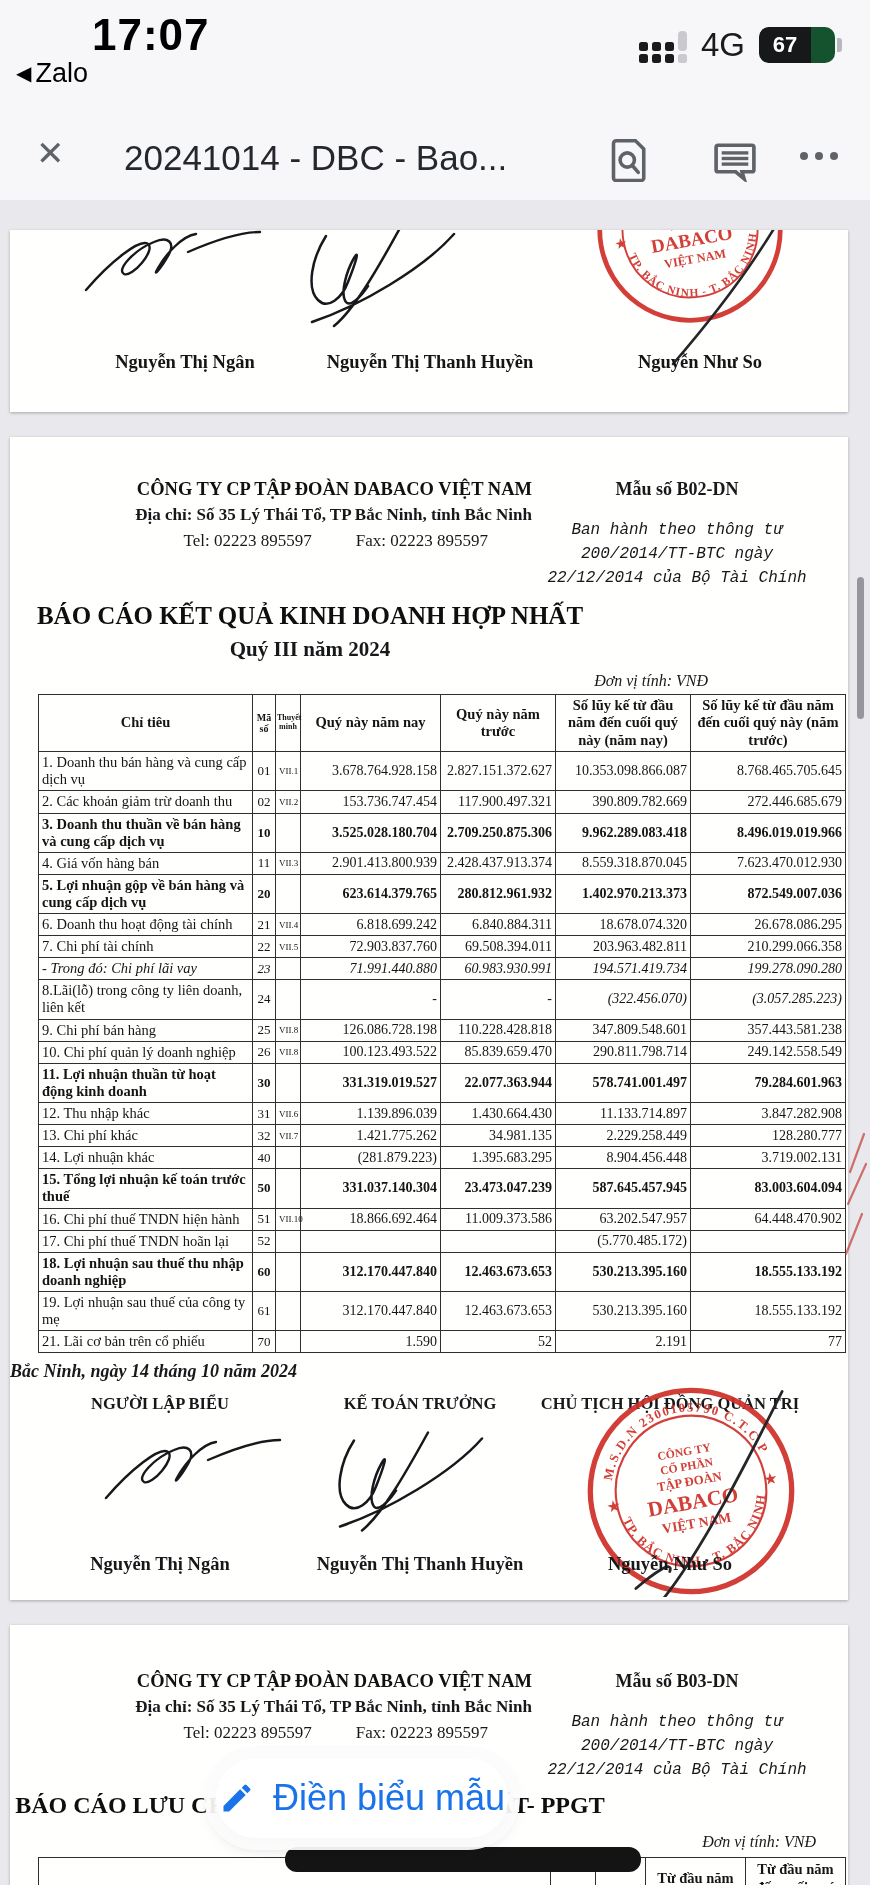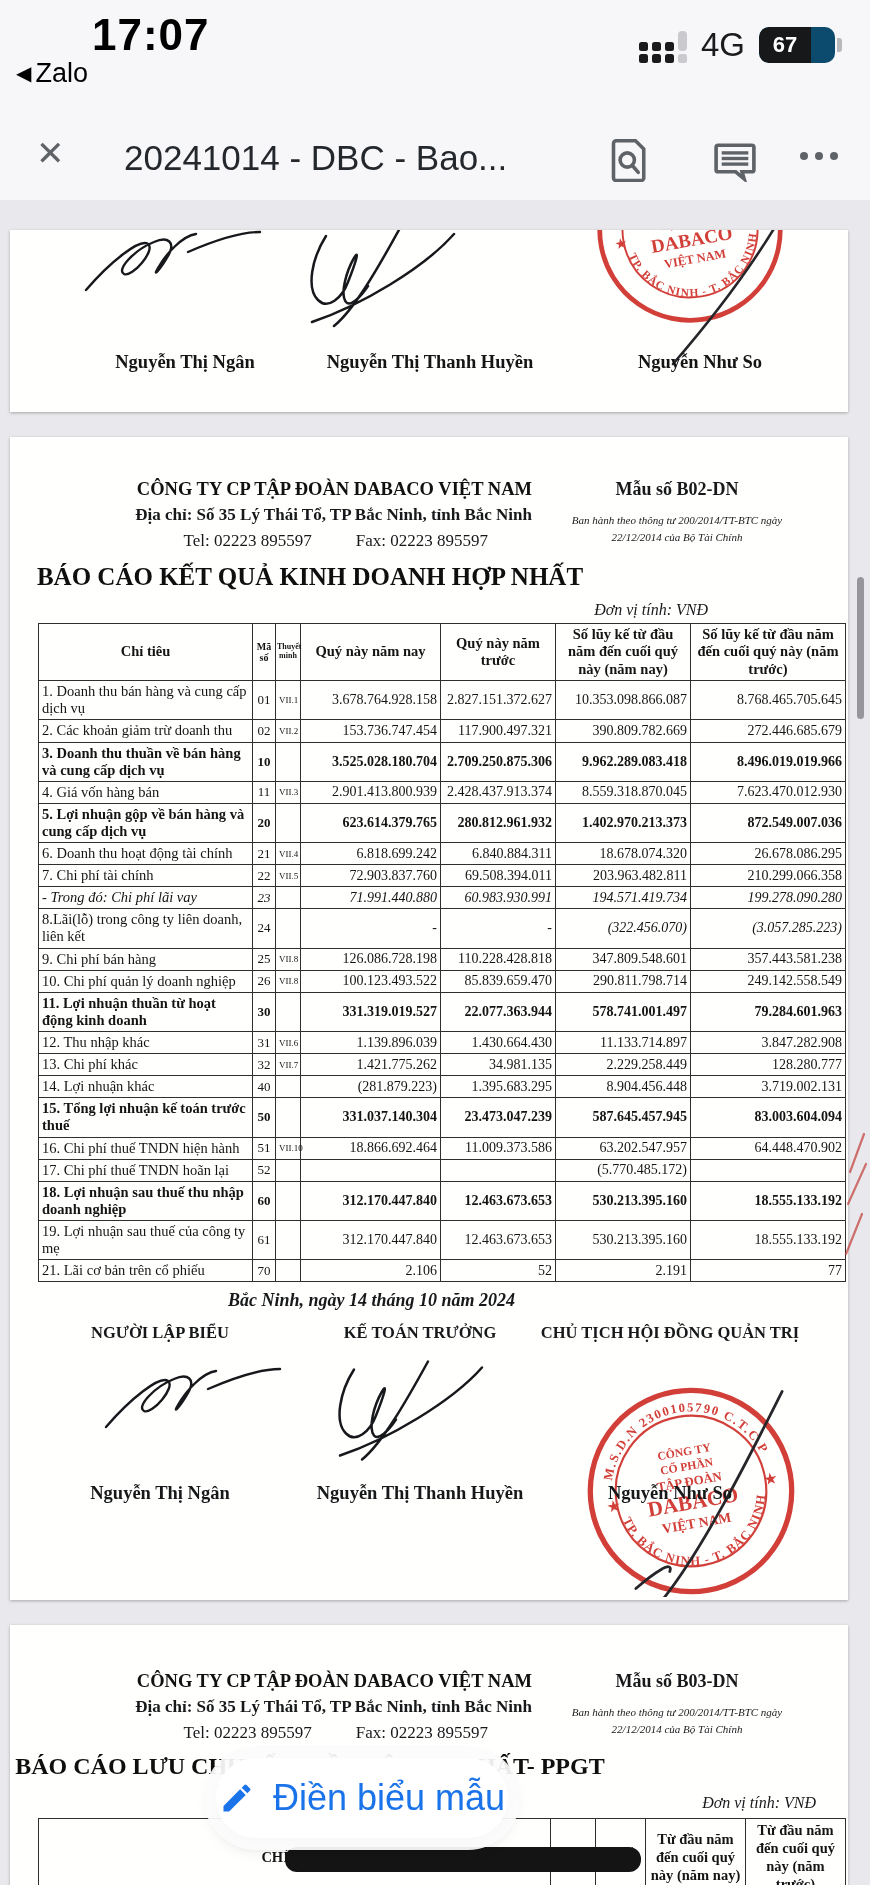--- a/index.html
+++ b/index.html
@@ -11,21 +11,21 @@
   .back{position:absolute;left:16px;top:58px;font-size:27px;color:#000;cursor:default;}
   .back .tri{font-size:20px;vertical-align:2px;margin-right:4px;}
   .statusright{position:absolute;right:28px;top:26px;display:flex;align-items:center;gap:14px;}
   .signal{display:flex;align-items:flex-end;gap:4px;height:36px;}
   .sigcol{display:flex;flex-direction:column;gap:3px;}
   .sigdot{width:9px;height:9px;background:#1a1a1c;border-radius:2.5px;}
   .sigex{display:flex;flex-direction:column;align-items:center;gap:3px;}
   .sigex .bar{width:9px;height:20px;background:#c9c9ce;border-radius:4px;}
   .sigex .dot{width:9px;height:9px;background:#c9c9ce;border-radius:2.5px;}
   .net{font-size:33px;color:#1b1b1d;}
-  .battery{position:relative;width:76px;height:36px;border-radius:10px;background:#0c4a6e;overflow:hidden;}
+  .battery{position:relative;width:76px;height:36px;border-radius:10px;background:#14532d;overflow:hidden;}
   .battlevel{position:absolute;left:0;top:0;height:36px;width:52px;background:#17181a;border-radius:10px 0 0 10px;
     display:flex;align-items:center;justify-content:center;color:#fff;font-size:22px;font-weight:bold;}
   .battnub{width:5px;height:14px;background:#b9b9bd;border-radius:0 3px 3px 0;margin-left:2px;}
   .toolbar{position:absolute;left:0;top:118px;width:870px;height:80px;display:flex;align-items:center;}
   .closebtn{position:absolute;left:36px;top:18px;font-size:34px;color:#5f6368;line-height:1;cursor:pointer;}
   .doctitle{position:absolute;left:124px;top:20px;font-size:35px;color:#24282d;white-space:nowrap;
     max-width:440px;overflow:hidden;}
   .tbicon{position:absolute;top:20px;cursor:pointer;}
   .tbicon svg{display:block;}
   .morebtn{position:absolute;left:800px;top:34px;display:flex;gap:7px;cursor:pointer;}
@@ -42,41 +42,41 @@
   .sig{position:absolute;}
   
   .dochead{display:flex;padding:0 26px 0 28px;font-family:"Liberation Serif",serif;}
   .dochead .left{flex:1;text-align:right;}
   .company{font-weight:bold;font-size:18.5px;color:#111;}
   .address{font-weight:bold;font-size:17px;margin-top:5px;}
   .telfax{font-size:17px;margin-top:6px;}
   .telfax span{margin-right:44px;}
   .formbox{width:290px;text-align:center;}
   .formno{font-weight:bold;font-size:18px;}
-  .issued{font-style:italic;font-size:11px;margin-top:12px;line-height:1.5;}
+  .issued{font-style:italic;font-size:16px;margin-top:18px;line-height:1.5;font-family:Liberation Mono, monospace;}
   .rtitle{font-weight:bold;font-size:25px;text-align:center;width:600px;margin-top:12px;
     font-family:"Liberation Serif",serif;color:#0f0f0f;}
   .rsub{font-weight:bold;font-size:21px;text-align:center;width:600px;margin-top:7px;
     font-family:"Liberation Serif",serif;}
   .unit{font-style:italic;font-size:16px;text-align:right;font-family:"Liberation Serif",serif;margin-top:10px;}
   
   table.fin{border-collapse:collapse;table-layout:fixed;width:807px;margin:4px 0 0 28px;
     font-family:"Liberation Serif",serif;color:#141414;}
   table.fin th,table.fin td{border:1px solid #2f2f2f;padding:2px 3px;vertical-align:middle;}
   table.fin th{font-size:14.5px;font-weight:bold;line-height:1.2;}
   table.fin th.tiny{font-size:10px;line-height:1.1;padding:1px;}
   td.lbl{font-size:14.5px;line-height:1.18;padding-left:4px;}
   td.ma{text-align:center;font-size:13px;}
   td.tm{text-align:center;font-size:9px;}
   td.num{text-align:right;font-size:14px;white-space:nowrap;padding-right:5px;}
   tr.bold td{font-weight:bold;}
   tr.italic td{font-style:italic;}
   tr.vitalic td.num{font-style:italic;}
   .dateline{font-family:"Liberation Serif",serif;font-weight:bold;font-style:italic;font-size:18px;
-    text-align:center;padding-right:115px;margin-top:8px;}
+    text-align:left;padding-right:115px;margin-top:8px;}
   .signrow{display:flex;margin-top:12px;padding:0 0 0 10px;font-family:"Liberation Serif",serif;}
   .signcol{text-align:center;}
   .signcol .stitle{font-weight:bold;font-size:16.5px;}
   .sigarea{height:138px;position:relative;}
   .namerow{display:flex;margin-top:2px;padding-left:10px;font-family:"Liberation Serif",serif;position:relative;z-index:5;}
   .namerow .sname{text-align:center;font-weight:bold;font-size:18.5px;}
   .stamp{position:absolute;}
   
   table.fin3{border-collapse:collapse;table-layout:fixed;width:807px;margin:6px 0 0 28px;
     font-family:"Liberation Serif",serif;color:#141414;}
@@ -204,20 +204,21 @@
           <div class="telfax">
             <span>Tel: 02223 895597</span><span>Fax: 02223 895597</span>
           </div>
         </div>
         <div class="formbox">
           <div class="formno">Mẫu số B02-DN</div>
           <div class="issued"><span>Ban hành theo thông tư 200/2014/TT-BTC ngày</span><br><span>22/12/2014 của Bộ Tài Chính</span></div>
         </div>
       </div>
       <div class="rtitle">BÁO CÁO KẾT QUẢ KINH DOANH HỢP NHẤT</div>
+      <div class="rsub">Quý III năm 2024</div>
       <div class="unit" style="padding-right:140px;">Đơn vị tính: VNĐ</div>
 
       <table class="fin">
         <colgroup>
           <col style="width:214px">
             <col style="width:23px">
             <col style="width:25px">
           <col style="width:140px">
             <col style="width:115px">
             <col style="width:135px">
@@ -433,21 +434,21 @@
               <td class="num">312.170.447.840</td>
               <td class="num">12.463.673.653</td>
               <td class="num">530.213.395.160</td>
               <td class="num">18.555.133.192</td>
             </tr>
 
             <tr>
               <td class="lbl">21. Lãi cơ bản trên cổ phiếu</td>
               <td class="ma">70</td>
               <td class="tm"></td>
-              <td class="num">2.106</td>
+              <td class="num">1.590</td>
               <td class="num">52</td>
               <td class="num">2.191</td>
               <td class="num">77</td>
             </tr>
           </tbody>
       </table>
 
       <div class="dateline">Bắc Ninh, ngày 14 tháng 10 năm 2024</div>
 
       <div class="signrow">

